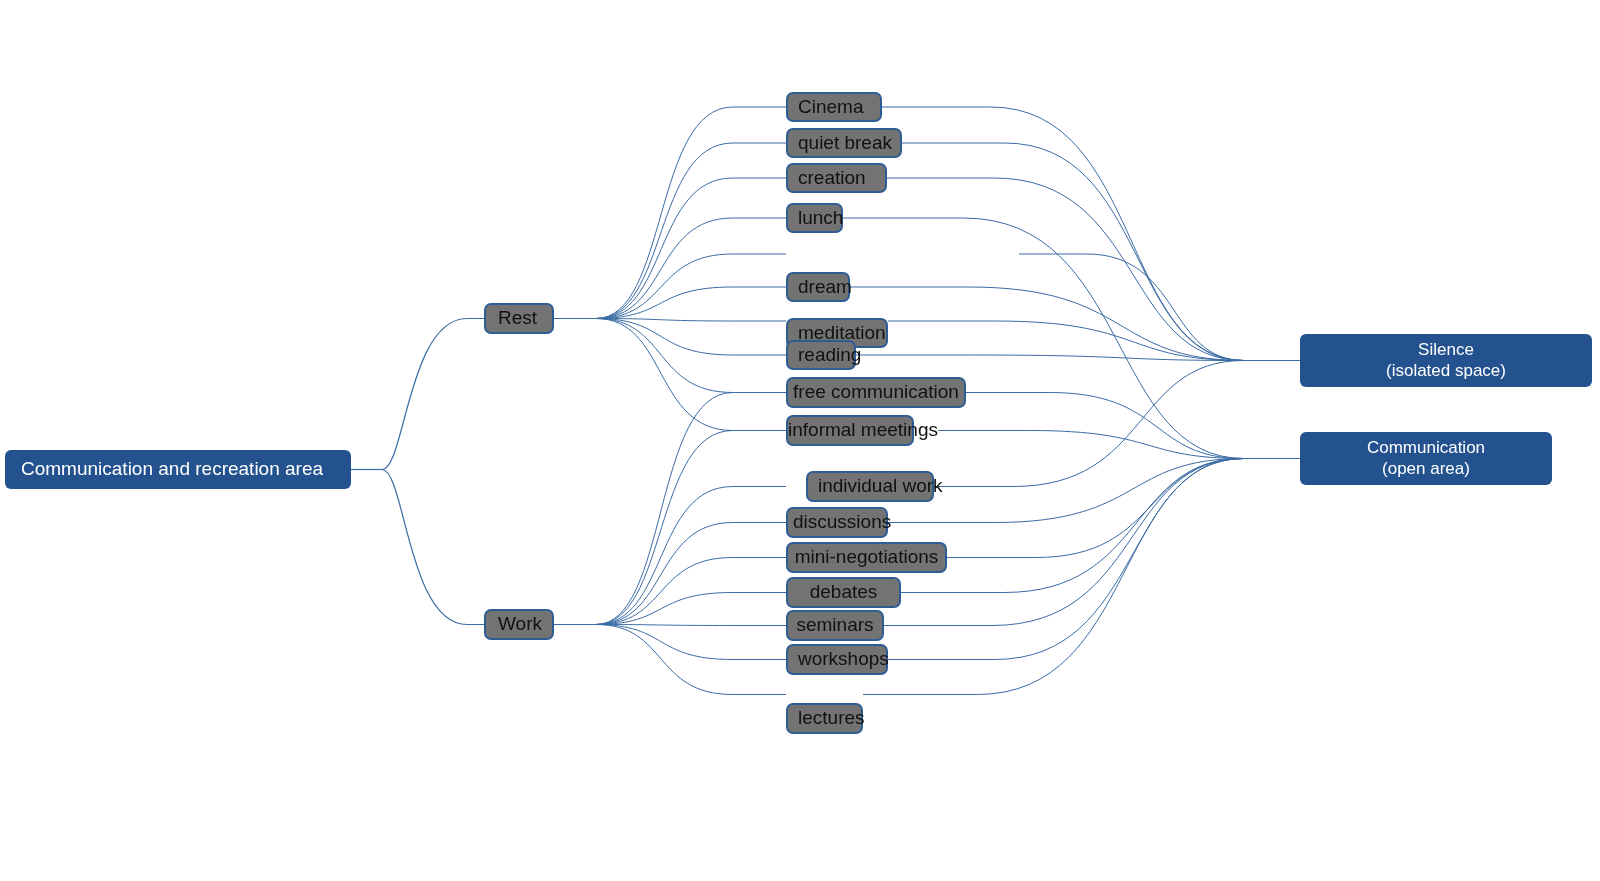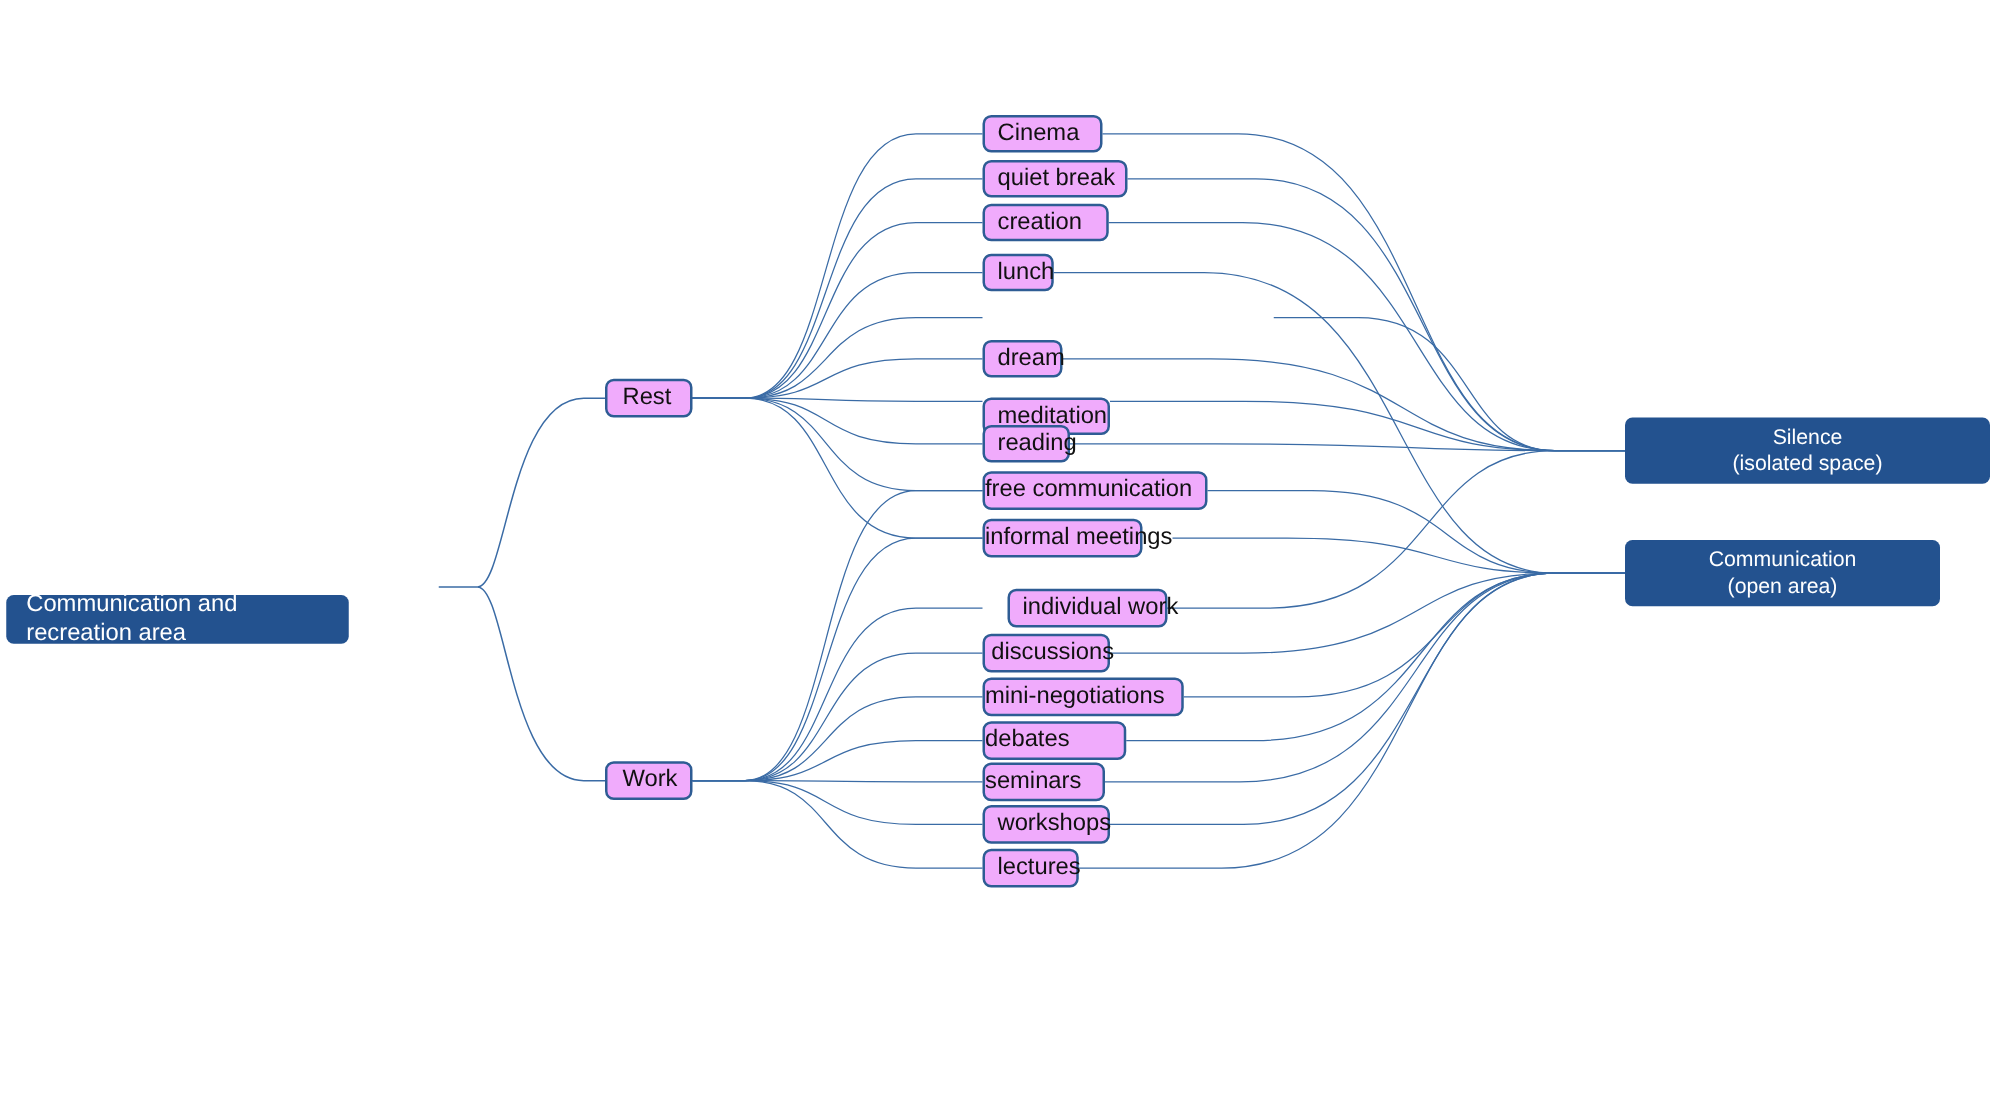--- a/index.html
+++ b/index.html
@@ -1,27 +1,27 @@
 <!DOCTYPE html>
 <html><head>
 <meta charset="utf-8">
 <style>
   html,body{margin:0;padding:0;background:#ffffff;}
   body{width:1600px;height:881px;overflow:hidden;font-family:"Liberation Sans",sans-serif;}
   #stage{position:relative;width:1600px;height:881px;background:#fff;}
   #wires{position:absolute;left:0;top:0;width:1600px;height:881px;}
   .node{position:absolute;box-sizing:border-box;display:flex;align-items:center;}
   .node.filled{background:#23528F;border-radius:6px;color:#ffffff;}
-  .node.outline{background:#f0abfc;border:2px solid #2E5C94;border-radius:7px;color:#111111;}
+  .node.outline{background:#737373;border:2px solid #2E5C94;border-radius:7px;color:#111111;}
   .node .lbl{width:100%;line-height:1.18;}
   .root .lbl{font-size:19px;padding-left:16px;text-align:left;}
   .term .lbl{font-size:17px;text-align:center;}
   .mid .lbl{font-size:19px;padding-left:12px;text-align:left;}
   .leaf .lbl{font-size:19px;padding-left:10px;text-align:left;white-space:nowrap;}
-  .leaf.center .lbl{text-align:left;padding-left:0;}
+  .leaf.center .lbl{text-align:center;padding-left:0;}
 </style>
 </head>
 <body>
 
 <div id="stage">
   <svg id="wires" viewBox="0 0 1600 881">
       <path d="M351 469.5 L382 469.5" fill="none" stroke="#3A6BA5" stroke-width="1.2"></path>
       <path d="M382 469.5 C405 469.5 408 318.5 467 318.5 L484 318.5" fill="none" stroke="#3A6BA5" stroke-width="1.2"></path>
       <path d="M382 469.5 C405 469.5 408 624.5 467 624.5 L484 624.5" fill="none" stroke="#3A6BA5" stroke-width="1.2"></path>
       <path d="M554 318.5 L596 318.5" fill="none" stroke="#3A6BA5" stroke-width="1"></path>
@@ -73,21 +73,21 @@
       <path d="M966 392.5 L1049.4 392.5 C1166.16 392.5 1149.48 458.5 1244 458.5 L1300 458.5" fill="none" stroke="#3A6BA5" stroke-width="1"></path>
       <path d="M938 430.5 L1029.8 430.5 C1158.32 430.5 1139.96 458.5 1244 458.5 L1300 458.5" fill="none" stroke="#3A6BA5" stroke-width="1"></path>
       <path d="M914 486.5 L1013 486.5 C1151.6 486.5 1131.8 360.5 1244 360.5 L1300 360.5" fill="none" stroke="#3A6BA5" stroke-width="1"></path>
       <path d="M888 522.5 L994.8 522.5 C1144.32 522.5 1122.96 458.5 1244 458.5 L1300 458.5" fill="none" stroke="#3A6BA5" stroke-width="1"></path>
       <path d="M947 557.5 L1036.1 557.5 C1160.84 557.5 1143.02 458.5 1244 458.5 L1300 458.5" fill="none" stroke="#3A6BA5" stroke-width="1"></path>
       <path d="M901 592.5 L1003.9 592.5 C1147.96 592.5 1127.38 458.5 1244 458.5 L1300 458.5" fill="none" stroke="#3A6BA5" stroke-width="1"></path>
       <path d="M884 625.5 L992 625.5 C1143.2 625.5 1121.6 458.5 1244 458.5 L1300 458.5" fill="none" stroke="#3A6BA5" stroke-width="1"></path>
       <path d="M888 659.5 L994.8 659.5 C1144.32 659.5 1122.96 458.5 1244 458.5 L1300 458.5" fill="none" stroke="#3A6BA5" stroke-width="1"></path>
       <path d="M863 694.5 L977.3 694.5 C1137.32 694.5 1114.46 458.5 1244 458.5 L1300 458.5" fill="none" stroke="#3A6BA5" stroke-width="1"></path>
     </svg>
-<div class="node filled root" style="left: 5px; top: 476px; width: 274px; height: 39px;">
+<div class="node filled root" style="left: 5px; top: 450px; width: 346px; height: 39px;">
       <span class="lbl">Communication and recreation area</span>
     </div>
     <div class="node outline mid" style="left: 484px; top: 303px; width: 70px; height: 31px;">
       <span class="lbl">Rest</span>
     </div>
     <div class="node outline mid" style="left: 484px; top: 609px; width: 70px; height: 31px;">
       <span class="lbl">Work</span>
     </div>
     <div class="node outline leaf" style="left: 786px; top: 92px; width: 96px; height: 30px;">
       <span class="lbl">Cinema</span>
@@ -127,21 +127,21 @@
     </div>
     <div class="node outline leaf center" style="left: 786px; top: 577px; width: 115px; height: 31px;">
       <span class="lbl">debates</span>
     </div>
     <div class="node outline leaf center" style="left: 786px; top: 610px; width: 98px; height: 31px;">
       <span class="lbl">seminars</span>
     </div>
     <div class="node outline leaf" style="left: 786px; top: 644px; width: 102px; height: 31px;">
       <span class="lbl">workshops</span>
     </div>
-    <div class="node outline leaf" style="left: 786px; top: 679px; width: 77px; height: 31px;">
+    <div class="node outline leaf" style="left: 786px; top: 703px; width: 77px; height: 31px;">
       <span class="lbl">lectures</span>
     </div>
     <div class="node filled term" style="left: 1300px; top: 334px; width: 292px; height: 53px;">
       <span class="lbl">Silence<br>(isolated space)</span>
     </div>
     <div class="node filled term" style="left: 1300px; top: 432px; width: 252px; height: 53px;">
       <span class="lbl">Communication<br>(open area)</span>
     </div>
   </div>
 

